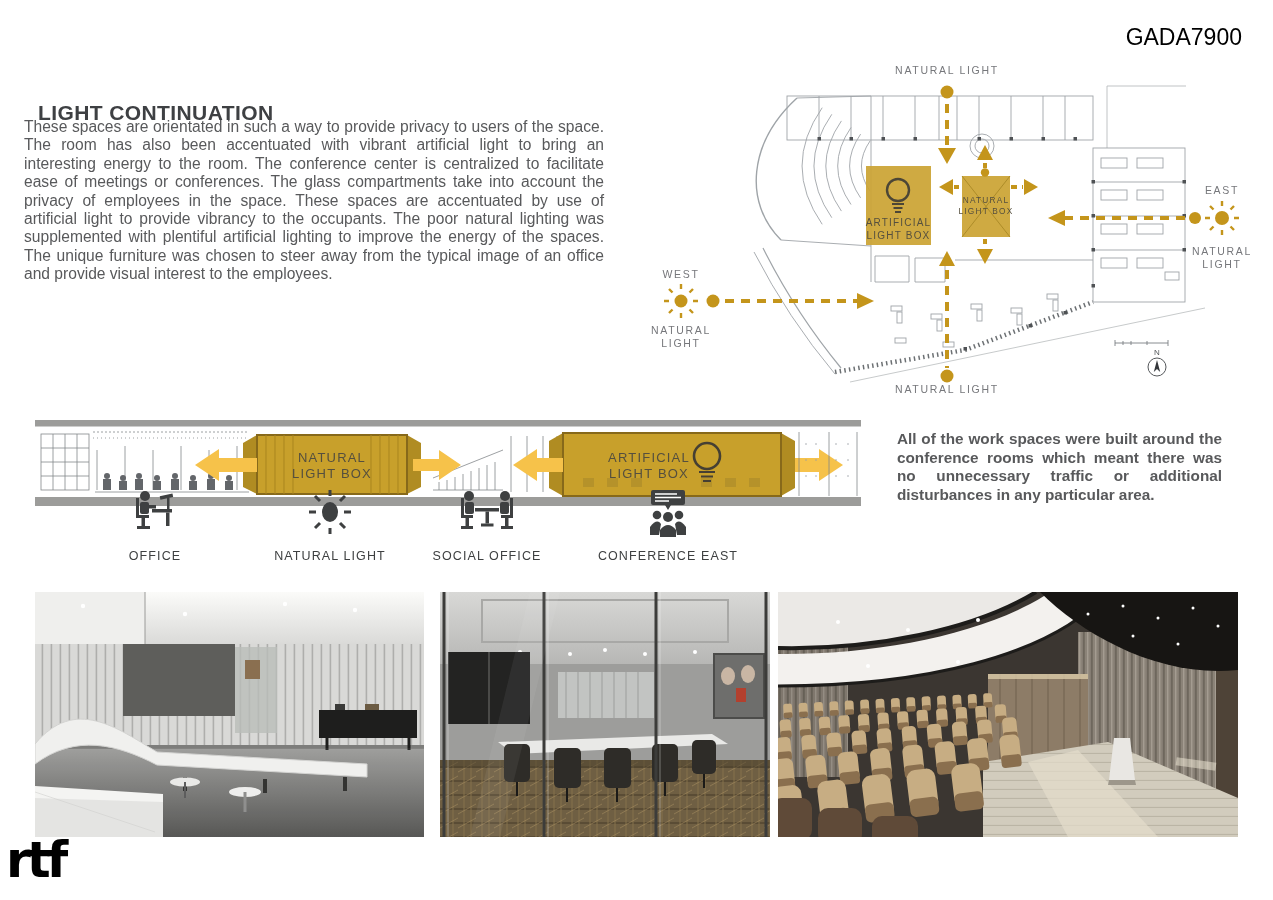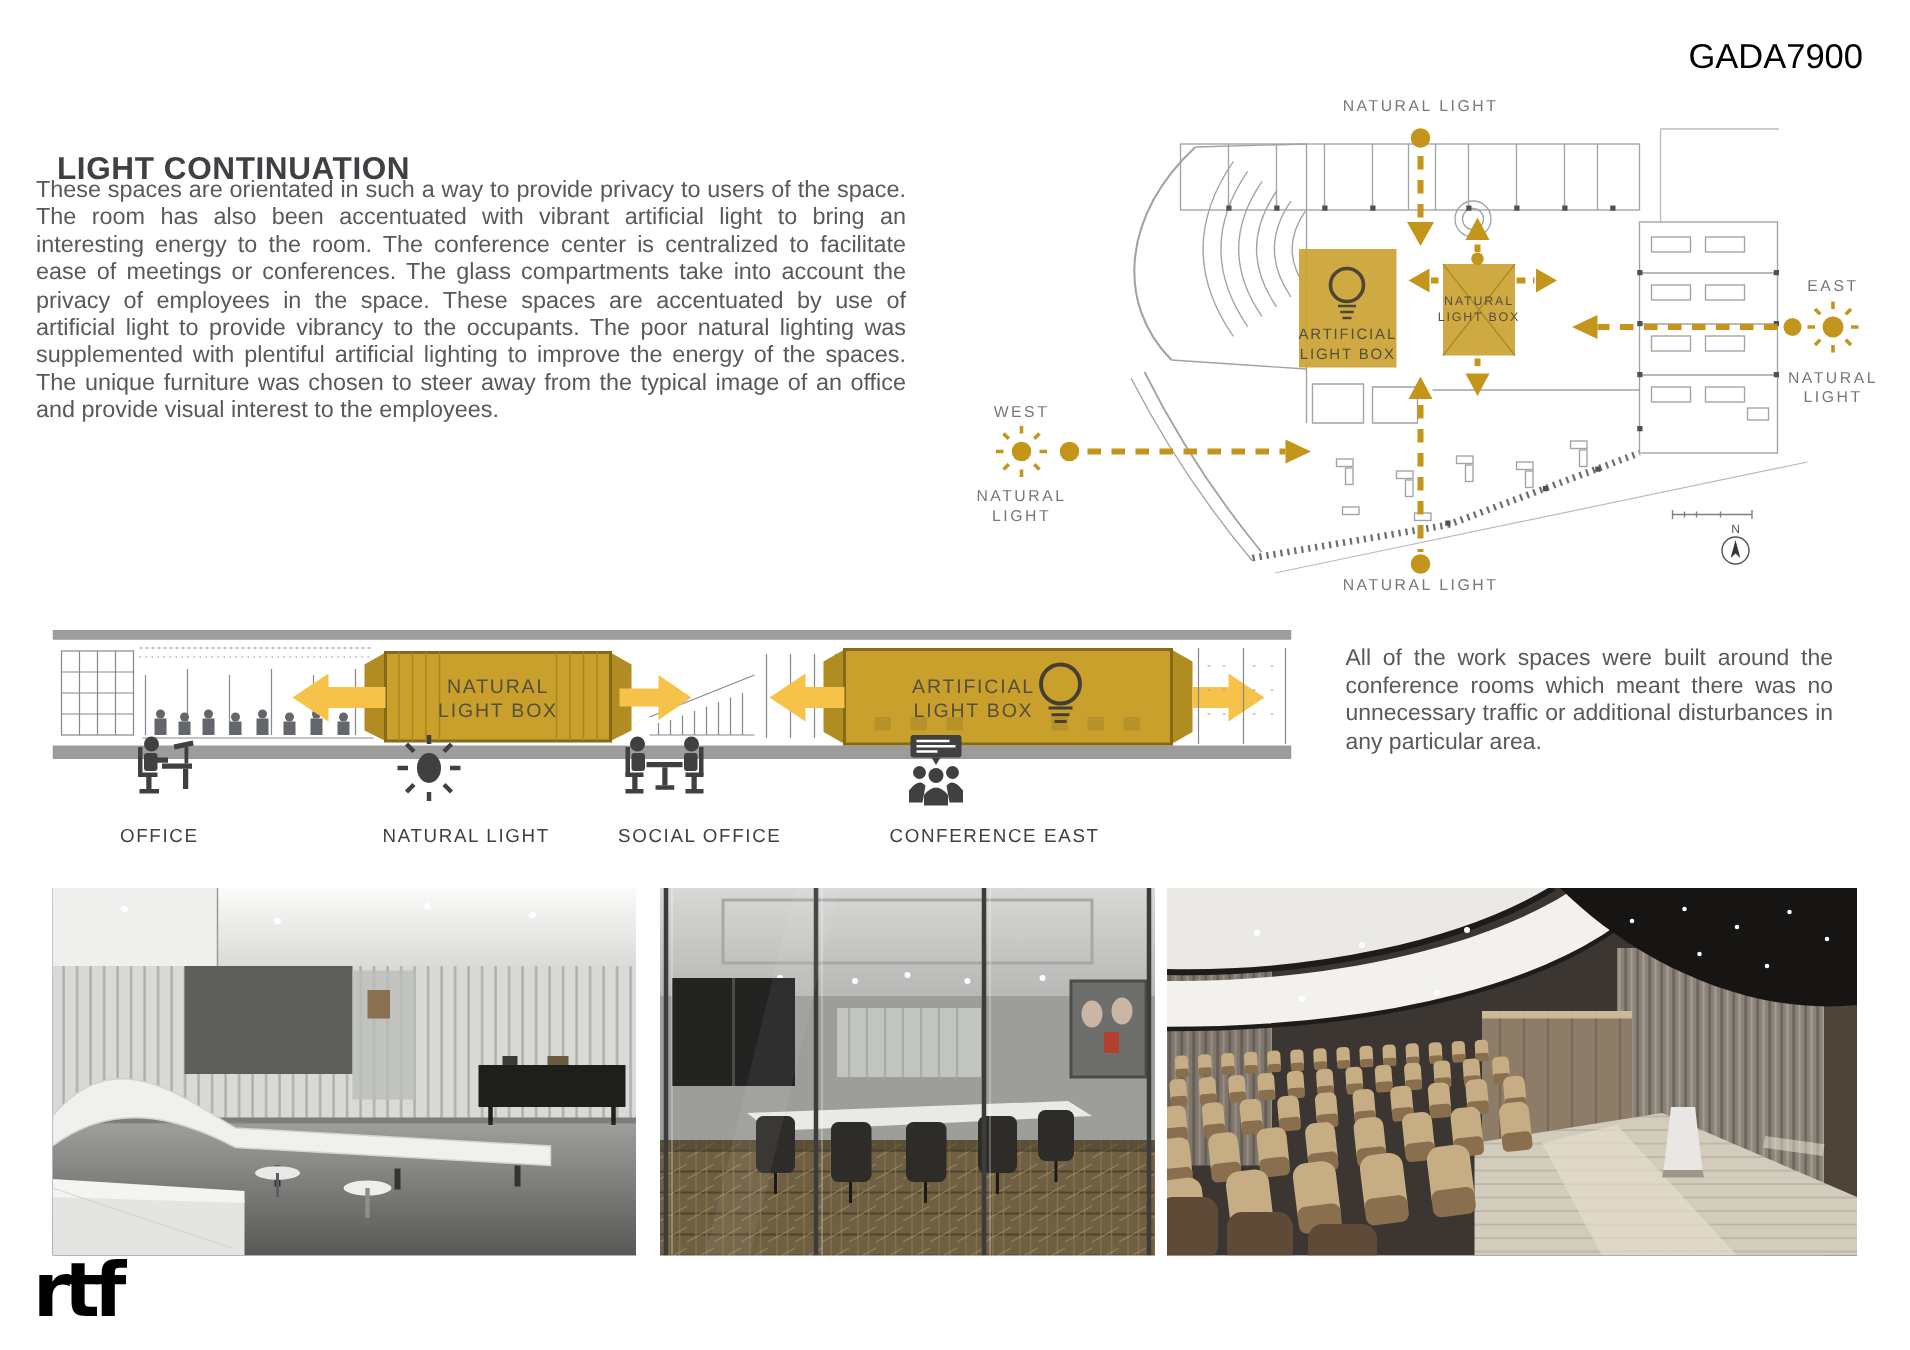--- a/index.html
+++ b/index.html
@@ -4,30 +4,30 @@
 <style>
   html,body{margin:0;padding:0;}
   body{
     width:1273px;height:900px;position:relative;overflow:hidden;
     background:#ffffff;font-family:"Liberation Sans",sans-serif;
   }
   .abs{position:absolute;}
   #code{right:31px;top:24px;font-size:23px;color:#000;}
   #title{left:38px;top:82px;font-size:21px;font-weight:700;color:#3E4043;letter-spacing:.4px;margin-top:19px;}
   #body-text{left:24px;top:118px;width:580px;font-size:15.6px;line-height:1.18;color:#58595B;text-align:justify;}
-  #note{left:897px;top:430px;width:325px;font-size:15.3px;line-height:1.22;color:#58595B;text-align:justify;}
+  #note{left:897px;top:430px;width:325px;font-size:15.3px;line-height:1.22;color:#58595B;text-align:justify;font-weight:bold;}
   #plan{left:645px;top:50px;}
   #section-strip{left:35px;top:420px;}
-  .legend-item{position:absolute;top:488px;transform:translateX(-50%);width:150px;}
+  .legend-item{position:absolute;top:488px;transform:translateX(-50%);text-align:center;width:150px;}
   .legend-item .lbl{font-size:12.5px;letter-spacing:1.1px;color:#3E4041;margin-top:3px;}
   .photo{position:absolute;top:592px;overflow:hidden;background:#777;}
   #photo1{left:35px;width:389px;height:245px;}
   #photo2{left:440px;width:330px;height:245px;}
   #photo3{left:778px;width:460px;height:245px;}
-  #footer{left:22px;top:841px;display:flex;align-items:flex-end;justify-content:space-between;}
+  #footer{left:6px;top:841px;display:flex;align-items:flex-end;justify-content:space-between;}
   #footer .logo{font-size:50px;font-weight:900;letter-spacing:-4px;line-height:.78;color:#000;font-family:"DejaVu Sans",sans-serif;}
   #footer .award{font-size:29px;color:#2e2e2e;letter-spacing:.4px;margin-left:10px;line-height:1;padding-bottom:3px;}
   svg text{font-family:"Liberation Sans",sans-serif;}
   .plan-lbl{fill:#76777B;font-size:10.5px;letter-spacing:1.7px;}
   .box-lbl{fill:#554F3E;letter-spacing:1.2px;}
 </style>
 </head>
 <body>
 
 <div class="abs" id="code">GADA7900</div>

